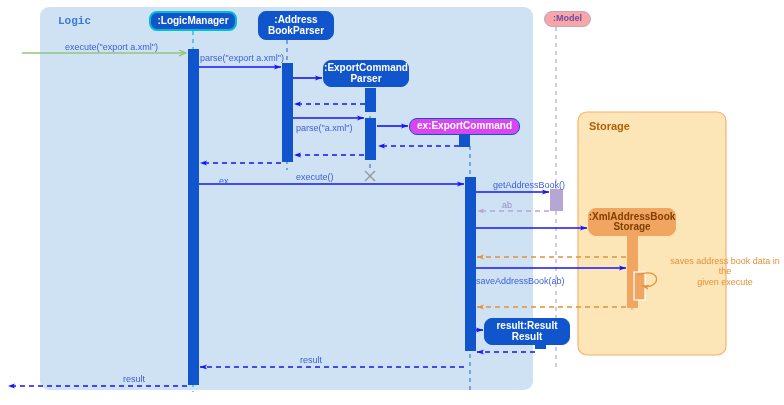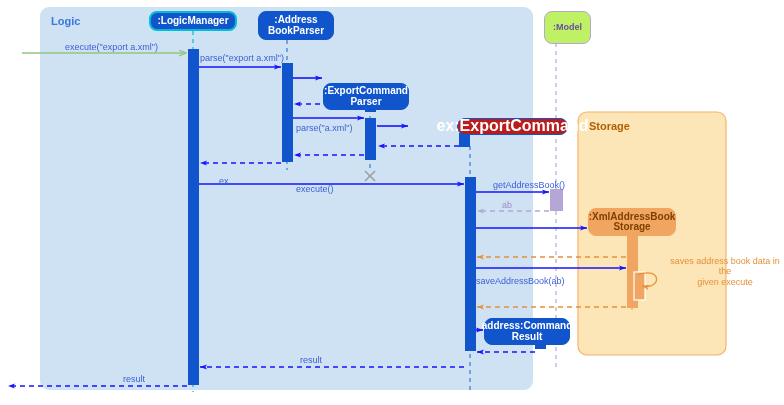--- a/index.html
+++ b/index.html
@@ -132,40 +132,40 @@
       <line x1="476" y1="268" x2="626" y2="268" stroke="#1414ff" stroke-width="1.6" marker-end="url(#ah-blue)"></line>
       <line x1="626" y1="307" x2="477" y2="307" stroke="#e69138" stroke-width="1.6" marker-end="url(#ah-orange)" stroke-dasharray="5,4"></line>
       <line x1="476" y1="330" x2="483" y2="330" stroke="#1414ff" stroke-width="1.6" marker-end="url(#ah-blue)"></line>
       <line x1="535" y1="352" x2="477" y2="352" stroke="#1414ff" stroke-width="1.6" marker-end="url(#ah-blue)" stroke-dasharray="5,4"></line>
       <line x1="464" y1="367" x2="200" y2="367" stroke="#1414ff" stroke-width="1.6" marker-end="url(#ah-blue)" stroke-dasharray="5,4"></line>
       <line x1="187" y1="386" x2="8" y2="386" stroke="#1414ff" stroke-width="1.6" marker-end="url(#ah-blue)" stroke-dasharray="5,4"></line>
       <path d="M638,275 C662,266 662,290 642,286" fill="none" stroke="#e69138" stroke-width="1.3" marker-end="url(#ah-orange)"></path>
     </svg>
 
   <div id="html-layer">
-      <div class="frame-label" style="left: 51px; top: 15px; color: rgb(60, 120, 216);">Logic</div>
+      <div class="frame-label" style="left: 58px; top: 15px; color: rgb(60, 120, 216); font-family: Liberation Mono, monospace;">Logic</div>
       <div class="frame-label" style="left: 589px; top: 120px; color: rgb(180, 95, 6);">Storage</div>
       <div class="msg-label" style="left: 65px; top: 42px; color: rgb(60, 95, 216);">execute("export a.xml")</div>
       <div class="msg-label" style="left: 200px; top: 53px; color: rgb(60, 95, 216);">parse("export a.xml")</div>
       <div class="msg-label" style="left: 296px; top: 123px; color: rgb(60, 95, 216);">parse("a.xml")</div>
       <div class="msg-label" style="left: 219px; top: 150px; color: rgb(60, 95, 216); margin-top: 26px;">ex</div>
-      <div class="msg-label" style="left: 296px; top: 184px; color: rgb(60, 95, 216);">execute()</div>
+      <div class="msg-label" style="left: 296px; top: 172px; color: rgb(60, 95, 216);">execute()</div>
       <div class="msg-label" style="left: 477px; top: 180px; color: rgb(60, 95, 216); padding-left: 16px;">getAddressBook()</div>
       <div class="msg-label" style="left: 502px; top: 200px; color: rgb(155, 143, 196);">ab</div>
       <div class="msg-label" style="left: 476px; top: 276px; color: rgb(60, 95, 216);">saveAddressBook(ab)</div>
       <div class="msg-label" style="left: 300px; top: 355px; color: rgb(60, 95, 216);">result</div>
       <div class="msg-label" style="left: 123px; top: 374px; color: rgb(60, 95, 216);">result</div>
       <div class="msg-label" style="left: 665px; top: 256px; color: rgb(230, 145, 56); width: 120px; text-align: center;">saves address book data in the
 given execute</div>
       <div class="participant" style="left: 149px; top: 11px; width: 88px; height: 20px; font-size: 10px; background: rgb(17, 85, 204); color: rgb(255, 255, 255); border: 2px solid rgb(0, 188, 212);"><span>:LogicManager</span></div>
       <div class="participant" style="left: 258px; top: 11px; width: 76px; height: 29px; font-size: 10px; background: rgb(17, 85, 204); color: rgb(255, 255, 255); border: 1px solid rgb(17, 85, 204);"><span>:Address
 BookParser</span></div>
-      <div class="participant" style="left: 323px; top: 83px; width: 86px; height: 27px; font-size: 10px; background: rgb(17, 85, 204); color: rgb(255, 255, 255); border: 1px solid rgb(17, 85, 204);"><span>:ExportCommand
+      <div class="participant" style="left: 323px; top: 60px; width: 86px; height: 27px; font-size: 10px; background: rgb(17, 85, 204); color: rgb(255, 255, 255); border: 1px solid rgb(17, 85, 204);"><span>:ExportCommand
 Parser</span></div>
-      <div class="participant" style="left: 409px; top: 118px; width: 111px; height: 17px; font-size: 16px; background: #b91c1c; color: rgb(255, 255, 255); border: 1px solid rgb(17, 85, 204); margin-left: 48px;"><span>ex:ExportCommand</span></div>
-      <div class="participant" style="left: 544px; top: 11px; width: 47px; height: 33px; font-size: 9px; background: #bef264; color: rgb(103, 78, 167); border: 1px solid rgb(180, 167, 214);"><span>:Model</span></div>
+      <div class="participant" style="left: 409px; top: 118px; width: 111px; height: 17px; font-size: 10px; background: #d946ef; color: rgb(255, 255, 255); border: 1px solid rgb(17, 85, 204);"><span>ex:ExportCommand</span></div>
+      <div class="participant" style="left: 544px; top: 11px; width: 47px; height: 16px; font-size: 9px; background: #fca5a5; color: rgb(103, 78, 167); border: 1px solid rgb(180, 167, 214);"><span>:Model</span></div>
       <div class="participant" style="left: 588px; top: 208px; width: 88px; height: 28px; font-size: 10px; background: rgb(240, 166, 96); color: rgb(127, 63, 0); border: 1px solid rgb(240, 166, 96);"><span>:XmlAddressBook
 Storage</span></div>
-      <div class="participant" style="left: 484px; top: 318px; width: 86px; height: 27px; font-size: 10px; background: rgb(17, 85, 204); color: rgb(255, 255, 255); border: 1px solid rgb(17, 85, 204);"><span>address:Command
+      <div class="participant" style="left: 484px; top: 318px; width: 86px; height: 27px; font-size: 10px; background: rgb(17, 85, 204); color: rgb(255, 255, 255); border: 1px solid rgb(17, 85, 204);"><span>result:Result
 Result</span></div>
     </div>
 
 </div>
 
 </body></html>

